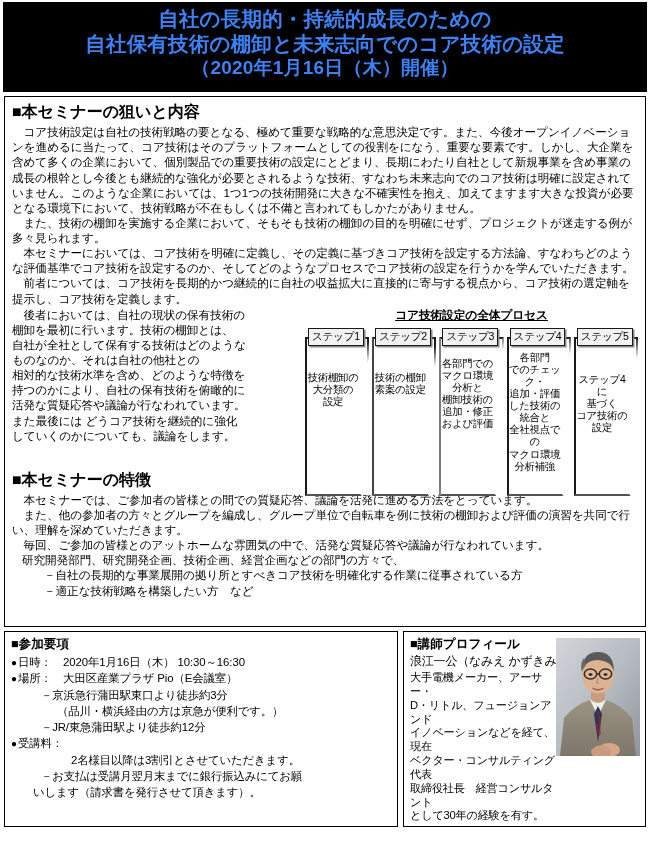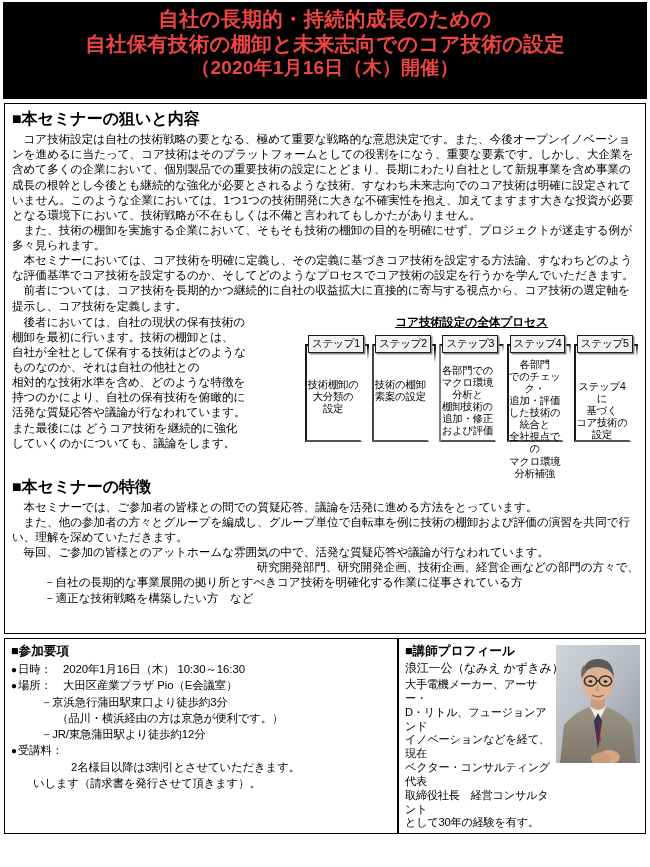--- a/index.html
+++ b/index.html
@@ -17,23 +17,23 @@
   .page {
     width: 650px;
     height: 867px;
     position: relative;
     box-sizing: border-box;
   }
 
   
   .title-banner {
     background: #000000;
-    color: #ef4444;
+    color: #3b82f6;
     text-align: center;
-    padding: 4px 0 20px 0;
+    padding: 4px 0 13px 0;
     margin: 2px 3px 4px 3px;
     line-height: 1.22;
   }
   .title-line {
     font-size: 20.5px;
     font-weight: bold;
     letter-spacing: 0.2px;
     white-space: nowrap;
   }
   .title-line.l3 {
@@ -65,21 +65,21 @@
     text-align: left;
     letter-spacing: -0.05px;
   }
 
   .list-line {
     font-size: 11.6px;
     line-height: 1.32;
     margin: 0;
     letter-spacing: -0.05px;
   }
-  .list-line.lv1 { padding-left: 10px; text-align: right; }
+  .list-line.lv1 { padding-left: 10px; }
   .list-line.lv2 { padding-left: 32px; }
 
   
   .split {
     display: flex;
     align-items: flex-start;
     margin-top: 1px;
   }
   .split-left {
     width: 288px;
@@ -101,21 +101,21 @@
   }
   .steps {
     display: flex;
     align-items: flex-start;
     gap: 1px;
     height: 142px;
   }
   .step {
     position: relative;
     flex: 1 1 0;
-    height: 107px;
+    height: 168px;
   }
   .step-shape {
     position: absolute;
     top: 9px;
     left: 1px;
     right: 1px;
     bottom: 0;
     background: #ffffff;
     border: 1.4px solid #1a1a1a;
     -webkit-clip-path: polygon(0% 0%, 100% 0%, 88% 100%, 0% 100%);
@@ -159,20 +159,21 @@
   .step.s1 .step-body,
   .step.s2 .step-body { top: 44px; }
   .step.s5 .step-body { top: 46px; }
   .step.s3 .step-body { top: 30px; }
   .step.s4 .step-body { top: 24px; }
 
   
   .bottom-row {
     display: flex;
     margin: 4px 4px 0 4px;
+    gap: 5px;
     height: 196px;
   }
   .bot-box {
     border: 1.5px solid #000;
     box-sizing: border-box;
     padding: 4px 5px 3px 6px;
     overflow: hidden;
   }
   .bot-left { width: 394px; flex: 0 0 394px; }
   .bot-right { flex: 1 1 auto; position: relative; }
@@ -309,20 +310,21 @@
 
     <div class="bot-box bot-left">
       <div class="b-head">■参加要項</div>
       <div class="b-item bullet">日時：　2020年1月16日（木） 10:30～16:30</div>
       <div class="b-item bullet">場所：　大田区産業プラザ Pio（E会議室）</div>
       <div class="b-sub2">－京浜急行蒲田駅東口より徒歩約3分</div>
       <div class="b-sub3">（品川・横浜経由の方は京急が便利です。）</div>
       <div class="b-sub2">－JR/東急蒲田駅より徒歩約12分</div>
       <div class="b-item bullet">受講料：</div>
       <div class="b-sub3" style="padding-left:60px;">2名様目以降は3割引とさせていただきます。</div>
+      <div class="b-sub2">－お支払は受講月翌月末までに銀行振込みにてお願</div>
       <div class="b-sub-cont">いします（請求書を発行させて頂きます）。</div>
     </div>
 
     <div class="bot-box bot-right">
       <div class="b-head">■講師プロフィール</div>
       <div class="prof-name">浪江一公（なみえ かずきみ）</div>
 
       <div class="photo">
         <svg width="84" height="118" viewBox="0 0 84 118">
           <defs>

